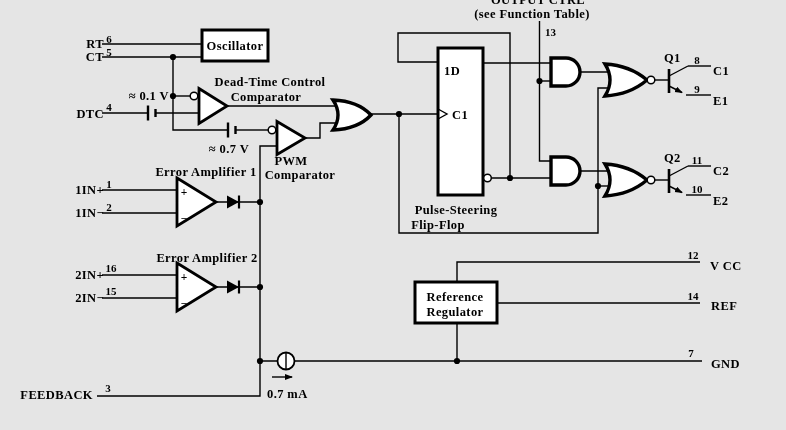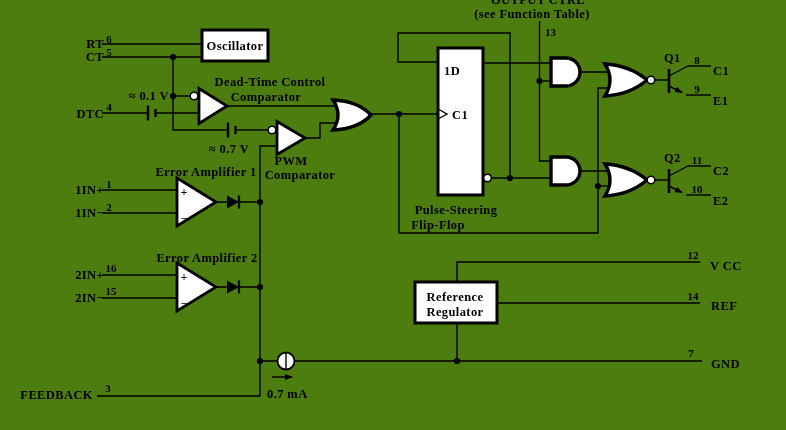--- a/index.html
+++ b/index.html
@@ -1,16 +1,16 @@
 <!DOCTYPE html>
 <html><head>
 <meta charset="utf-8">
 <style>
   html,body{margin:0;padding:0;background:#ffffff;}
-  .stage{position:relative;width:786px;height:430px;background:#4d7c0f;overflow:hidden;}
+  .stage{position:relative;width:786px;height:430px;background:#e5e5e5;overflow:hidden;}
   svg{display:block;}
   text{font-family:"Liberation Serif",serif;font-weight:bold;fill:#000;}
   .t12{font-size:12.5px;letter-spacing:0.4px;}
   .t11{font-size:11px;}
   .sign{font-size:11.5px;}
   .wire{stroke:#000;stroke-width:1.4;fill:none;}
   .thick{stroke:#000;stroke-width:3;fill:#fff;}
   .gate{stroke:#000;stroke-width:3.4;fill:#fff;}
   .tri{stroke:#000;stroke-width:2.8;fill:#fff;}
   .bubble{stroke:#000;stroke-width:1.5;fill:#fff;}

